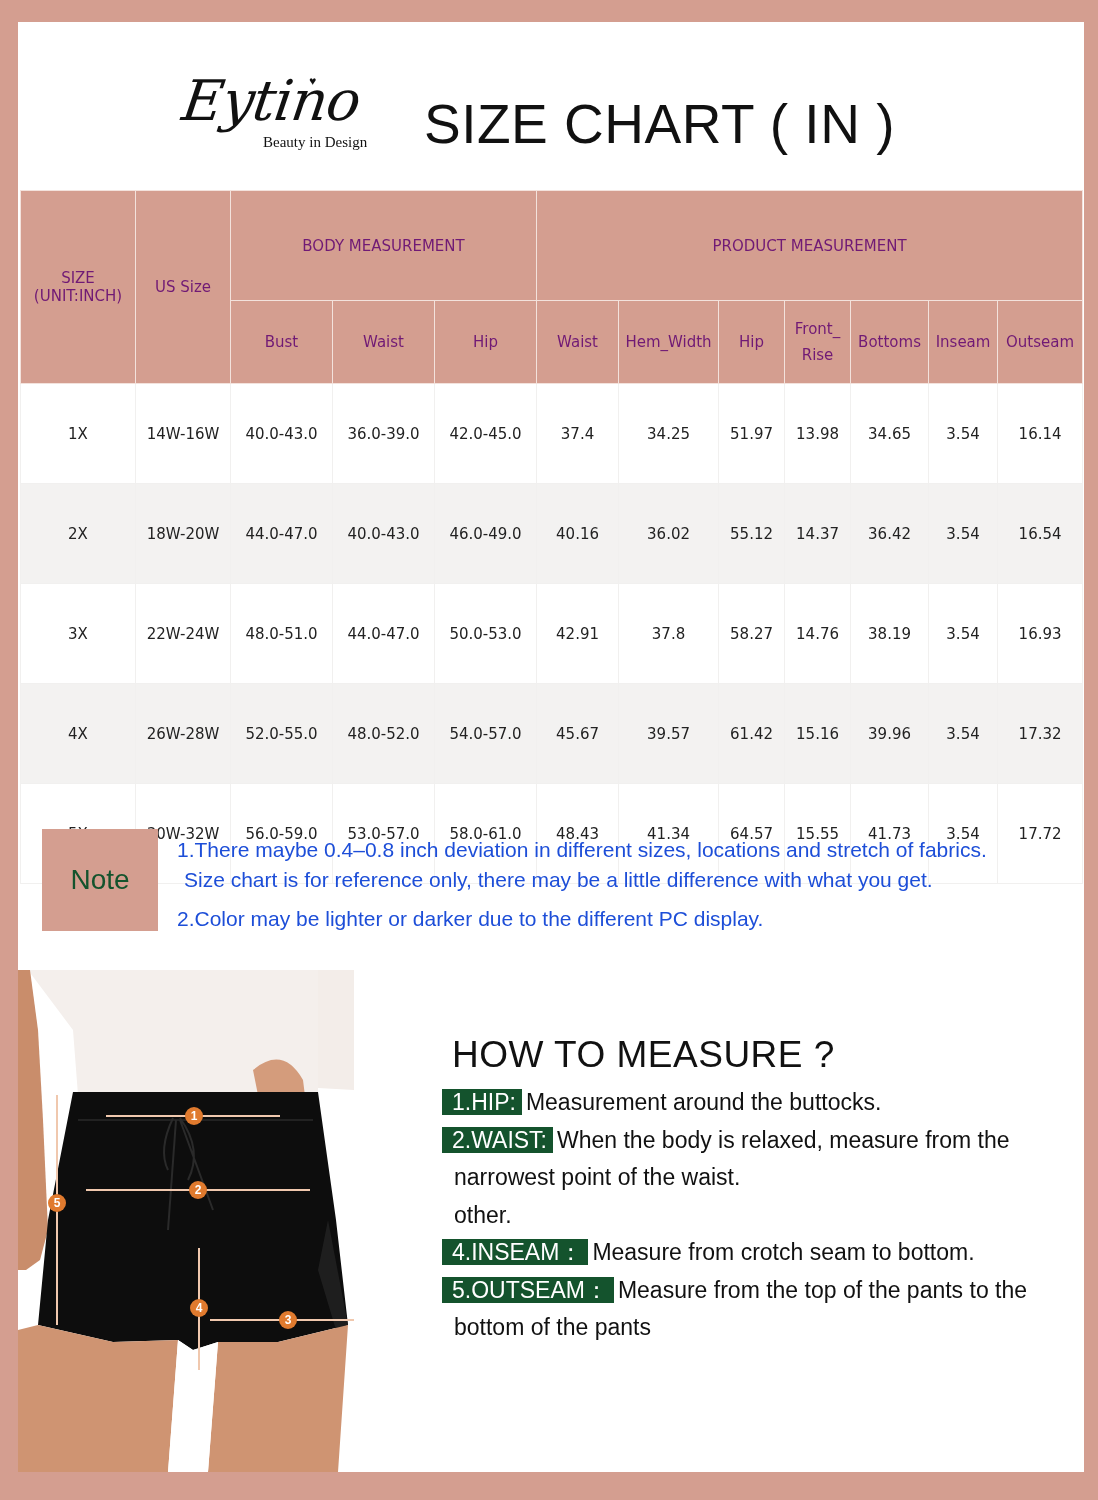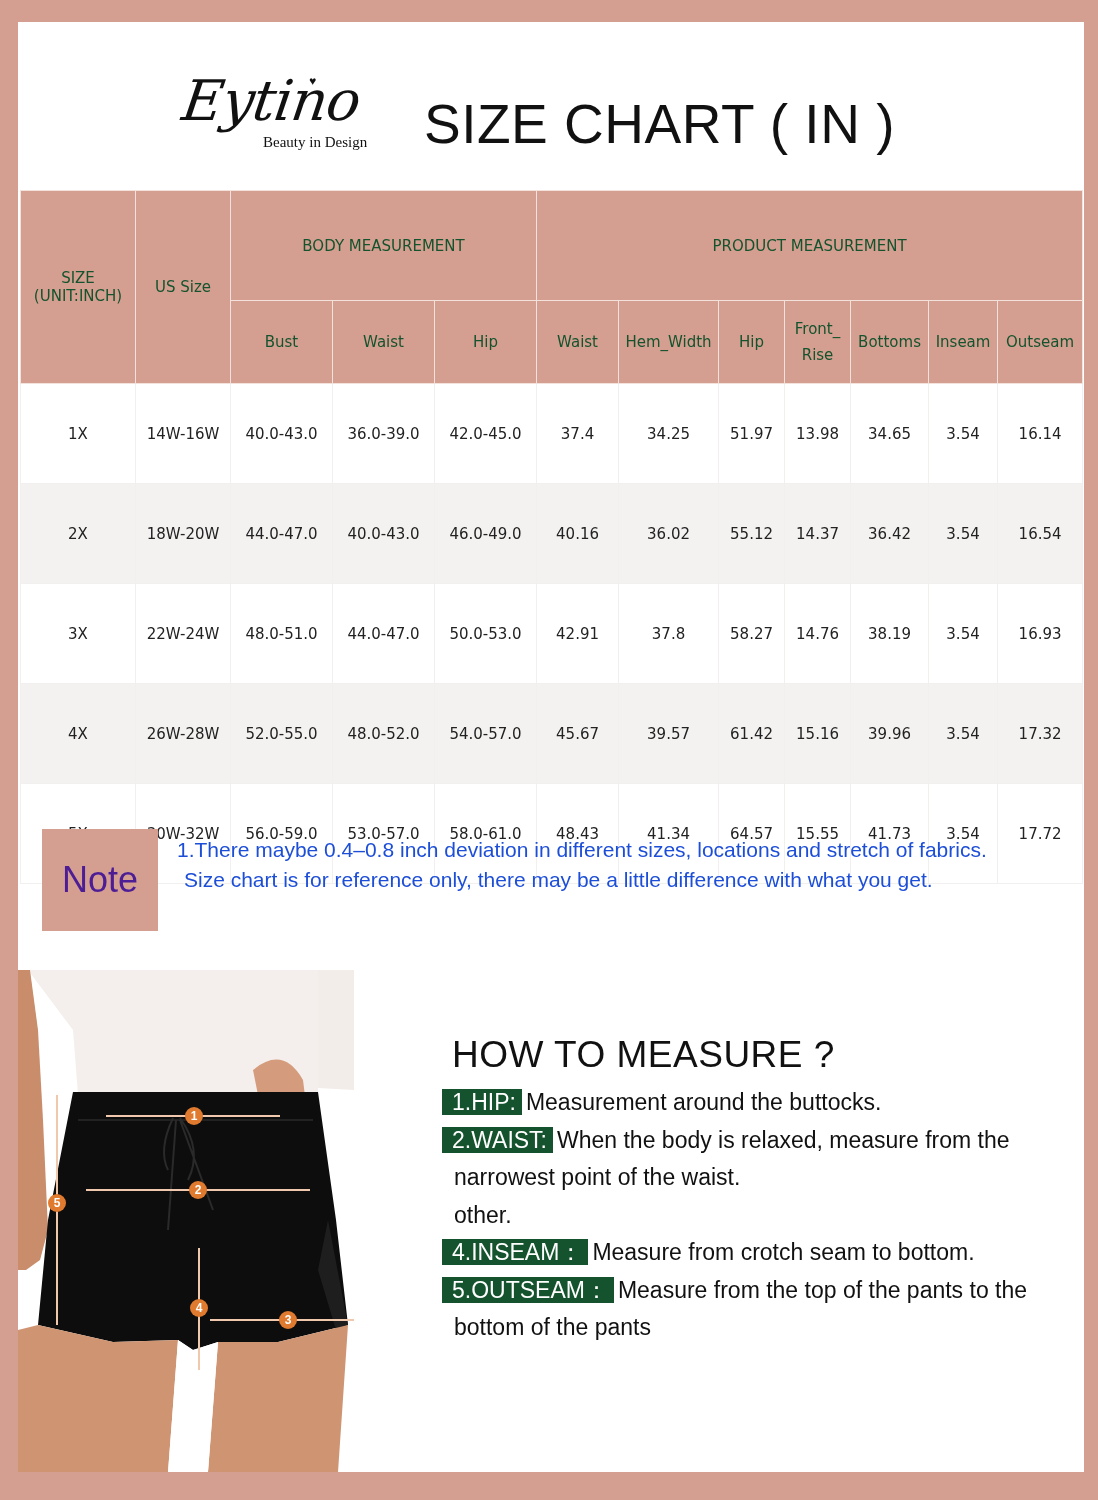--- a/index.html
+++ b/index.html
@@ -10,29 +10,29 @@
   
   .logo { position: absolute; left: 165px; top: 46px; width: 210px; height: 100px; }
   .logo-script { position: absolute; left: 0; top: 0; font-family: "DejaVu Serif", serif; font-style: italic; font-size: 56px; letter-spacing: -1px; color: #111; transform: skewX(-8deg); }
   .logo-heart { position: absolute; left: 126px; top: 6px; font-size: 12px; color: #111; }
   .logo-tag { position: absolute; left: 80px; top: 66px; font-family: "Liberation Serif", serif; font-size: 15px; color: #111; }
   .title { position: absolute; left: 406px; top: 70px; font-family: "Liberation Sans", sans-serif; font-size: 55px; letter-spacing: 0.5px; color: #111; text-align: center; }
 
   
   .tbl { position: absolute; left: 2px; top: 168px; width: 1062px; border-collapse: collapse; table-layout: fixed; font-family: "DejaVu Sans", sans-serif; }
   .tbl th, .tbl td { text-align: center; vertical-align: middle; border: 1.5px solid #f3e2dc; }
-  .tbl thead th { background: #d49e90; color: #14532d; font-weight: normal; font-size: 15px; }
+  .tbl thead th { background: #d49e90; color: #701a75; font-weight: normal; font-size: 15px; }
   .tbl tbody td { font-size: 15px; color: #222; height: 100px; border-color: #f1f0ef; }
   .tbl tbody tr:nth-child(even) td { background: #f3f2f1; }
   .tbl tbody tr:nth-child(odd) td { background: #ffffff; }
   .tbl .group-row th { height: 110px; }
   .tbl .sub-row th { height: 83px; line-height: 26px; }
 
   
-  .note-box { position: absolute; left: 24px; top: 807px; width: 116px; height: 102px; background: #d49e90; color: #4c1d95; font-size: 36px; display: flex; align-items: center; justify-content: center; }
+  .note-box { position: absolute; left: 24px; top: 807px; width: 116px; height: 102px; background: #d49e90; color: #14532d; font-size: 28px; display: flex; align-items: center; justify-content: center; }
   .note-lines { position: absolute; left: 159px; top: 813px; font-size: 21px; color: #1d4ed8; line-height: 30px; }
   .note-lines .l2 { margin-top: 0px; padding-left: 7px; }
   .note-lines .l3 { margin-top: 9px; }
 
   
   .photo { position: absolute; left: 0; top: 948px; width: 336px; height: 502px; overflow: hidden; background: #fff; }
   .photo svg { display: block; }
 
   
   .htm-title { position: absolute; left: 434px; top: 1012px; font-size: 37px; color: #111; letter-spacing: 0.5px; }
@@ -164,20 +164,21 @@
           <td>3.54</td>
           <td>17.72</td>
         </tr>
       </tbody>
   </table>
 
   <div class="note-box">Note</div>
   <div class="note-lines">
     <div>1.There maybe 0.4–0.8 inch deviation in different sizes, locations and stretch of fabrics.</div>
     <div class="l2">Size chart is for reference only, there may be a little difference with what you get.</div>
+    <div class="l3">2.Color may be lighter or darker due to the different PC display.</div>
   </div>
 
   <div class="photo">
     <svg width="336" height="502" viewBox="0 0 336 502">
 
       <path d="M10 0 L336 0 L336 120 L300 118 L290 60 L270 0 Z" fill="#f3ede9"></path>
       <path d="M10 0 L300 0 L300 125 L60 125 L55 60 Z" fill="#f4efec"></path>
 
       <path d="M0 0 L12 0 L20 60 L25 150 L30 260 L22 290 L8 300 L0 300 Z" fill="#c98d6b"></path>
 

